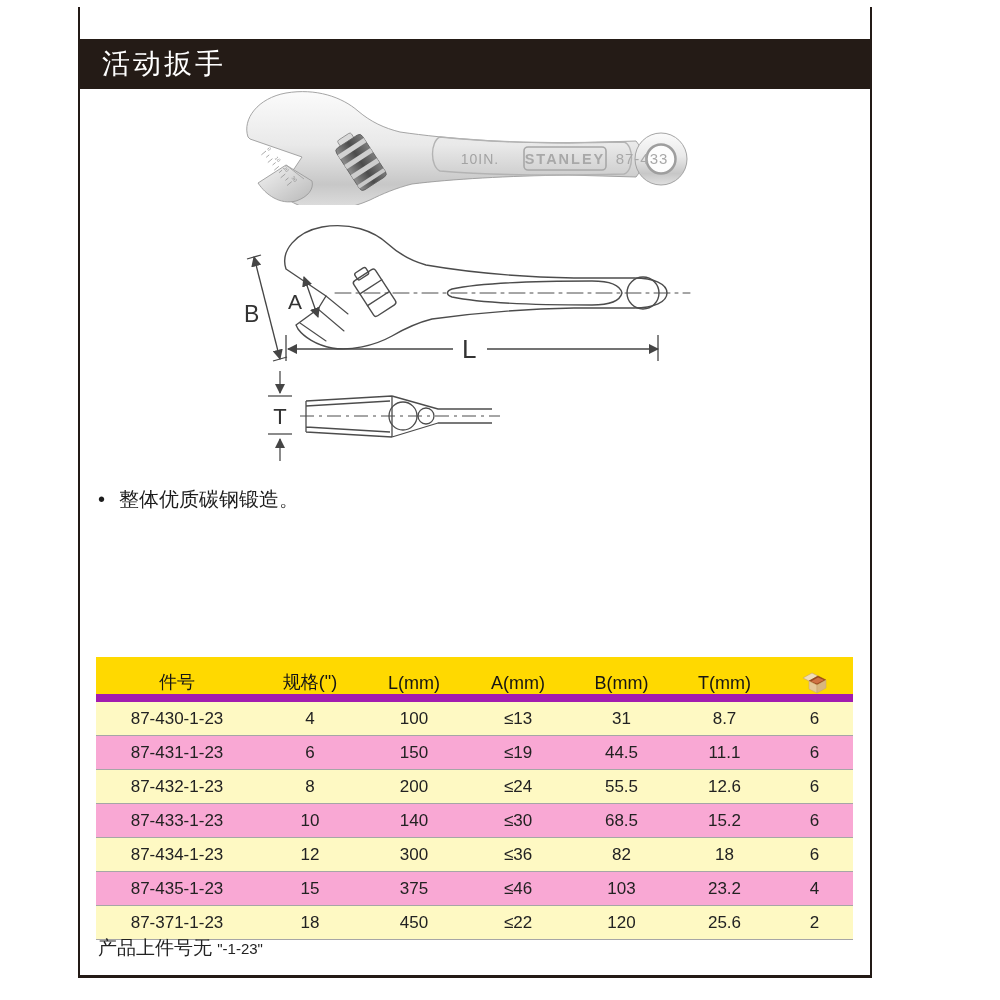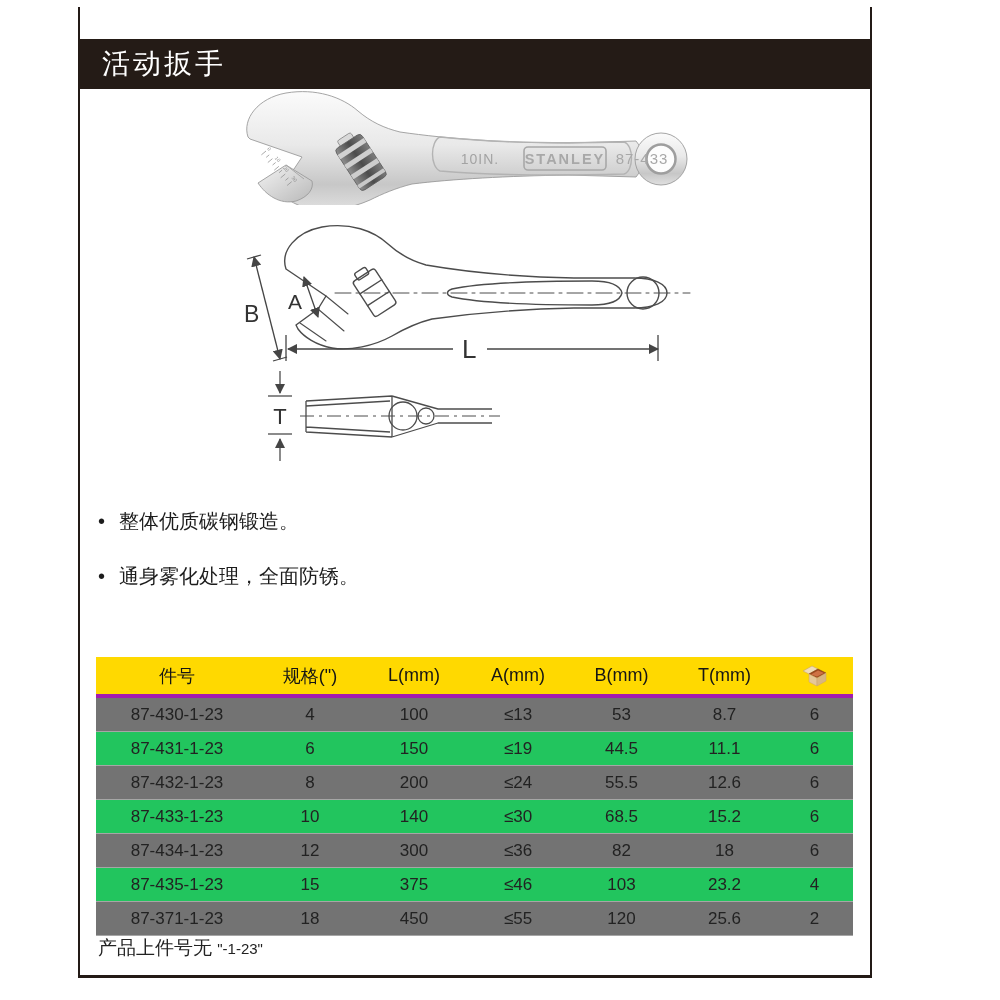--- a/index.html
+++ b/index.html
@@ -14,34 +14,34 @@
   }
   .titlebar {
     position:absolute; left:-2px; top:0; width:794px; height:50px;
     box-sizing:border-box; background:#241b16; color:#ffffff;
     display:flex; align-items:center; padding-left:24px;
     font-size:28px; letter-spacing:3px;margin-top:32px;
   }
   .photo    { position:absolute; left:148px; top:80px;  width:484px; height:118px; }
   .diagram  { position:absolute; left:160px; top:212px; width:458px; height:247px; }
   .features { position:absolute; left:16px;  top:476px; }
-  .feature  { font-size:20px; color:#1c1c1c; line-height:33px; padding-left:23px; position:relative;margin-top:22px; }
+  .feature  { font-size:20px; color:#1c1c1c; line-height:33px; padding-left:23px; position:relative; }
   .feature::before { content:"•"; position:absolute; left:2px; font-size:20px; }
   .spec-table { position:absolute; left:16px; top:650px; width:757px; }
   .thead {
-    display:flex; height:37px; background:#ffd900; align-items:center;
-    border-bottom:4px solid #a21caf;
+    display:flex; height:37px; background:#ffd900; align-items:flex-end;
+    border-bottom:8px solid #a21caf;
   }
   .thead .c { font-size:18px; color:#151515; }
   .trow {
     display:flex; height:33px; align-items:center;
     border-bottom:1px solid #a6a6a6; font-size:17px; color:#222;
-    background:#737373;
-  }
-  .trow.alt { background:#22c55e; }
+    background:#fef9c3;
+  }
+  .trow.alt { background:#f9a8d4; }
   .c  { text-align:center; }
   .c1 { width:162px; } .c2 { width:104px; } .c3 { width:104px; }
   .c4 { width:104px; } .c5 { width:103px; } .c6 { width:103px; }
   .c7 { width:77px; display:flex; justify-content:center; align-items:center; }
   .footnote { position:absolute; left:18px; top:928px; font-size:19px; color:#222; }
   .footnote .code { font-size:15px; }
   svg text { font-family:"Liberation Sans", sans-serif; }
 </style>
 </head>
 <body>
@@ -159,21 +159,20 @@
     <g fill="#333333" stroke="none">
       <text x="4" y="103" font-size="23">B</text>
       <text x="48" y="90" font-size="21">A</text>
       <text x="222" y="139" font-size="26">L</text>
       <text x="40" y="205" font-size="22" text-anchor="middle">T</text>
     </g>
   </svg>
 
   <div class="features">
     <div class="feature">整体优质碳钢锻造。</div>
-    <div class="feature">通身雾化处理，全面防锈。</div>
   </div>
 
   <div class="spec-table">
     <div class="thead">
       <div class="c c1">件号</div>
       <div class="c c2">规格(")</div>
       <div class="c c3">L(mm)</div>
       <div class="c c4">A(mm)</div>
       <div class="c c5">B(mm)</div>
       <div class="c c6">T(mm)</div>
@@ -186,21 +185,21 @@
           <polygon points="16,13 25,8 25,16 16,21" fill="#d9b67f" stroke="#c8a26c" stroke-width="0.5"></polygon>
         </svg>
       </div>
     </div>
 
     <div class="trow">
       <div class="c c1">87-430-1-23</div>
       <div class="c c2">4</div>
       <div class="c c3">100</div>
       <div class="c c4">≤13</div>
-      <div class="c c5">53</div>
+      <div class="c c5">31</div>
       <div class="c c6">8.7</div>
       <div class="c c7">6</div>
     </div>
     <div class="trow alt">
       <div class="c c1">87-431-1-23</div>
       <div class="c c2">6</div>
       <div class="c c3">150</div>
       <div class="c c4">≤19</div>
       <div class="c c5">44.5</div>
       <div class="c c6">11.1</div>
@@ -239,21 +238,21 @@
       <div class="c c3">375</div>
       <div class="c c4">≤46</div>
       <div class="c c5">103</div>
       <div class="c c6">23.2</div>
       <div class="c c7">4</div>
     </div>
     <div class="trow">
       <div class="c c1">87-371-1-23</div>
       <div class="c c2">18</div>
       <div class="c c3">450</div>
-      <div class="c c4">≤55</div>
+      <div class="c c4">≤22</div>
       <div class="c c5">120</div>
       <div class="c c6">25.6</div>
       <div class="c c7">2</div>
     </div>
   </div>
 
   <div class="footnote">
     <span>产品上件号无</span>
     <span class="code">"-1-23"</span>
   </div>

